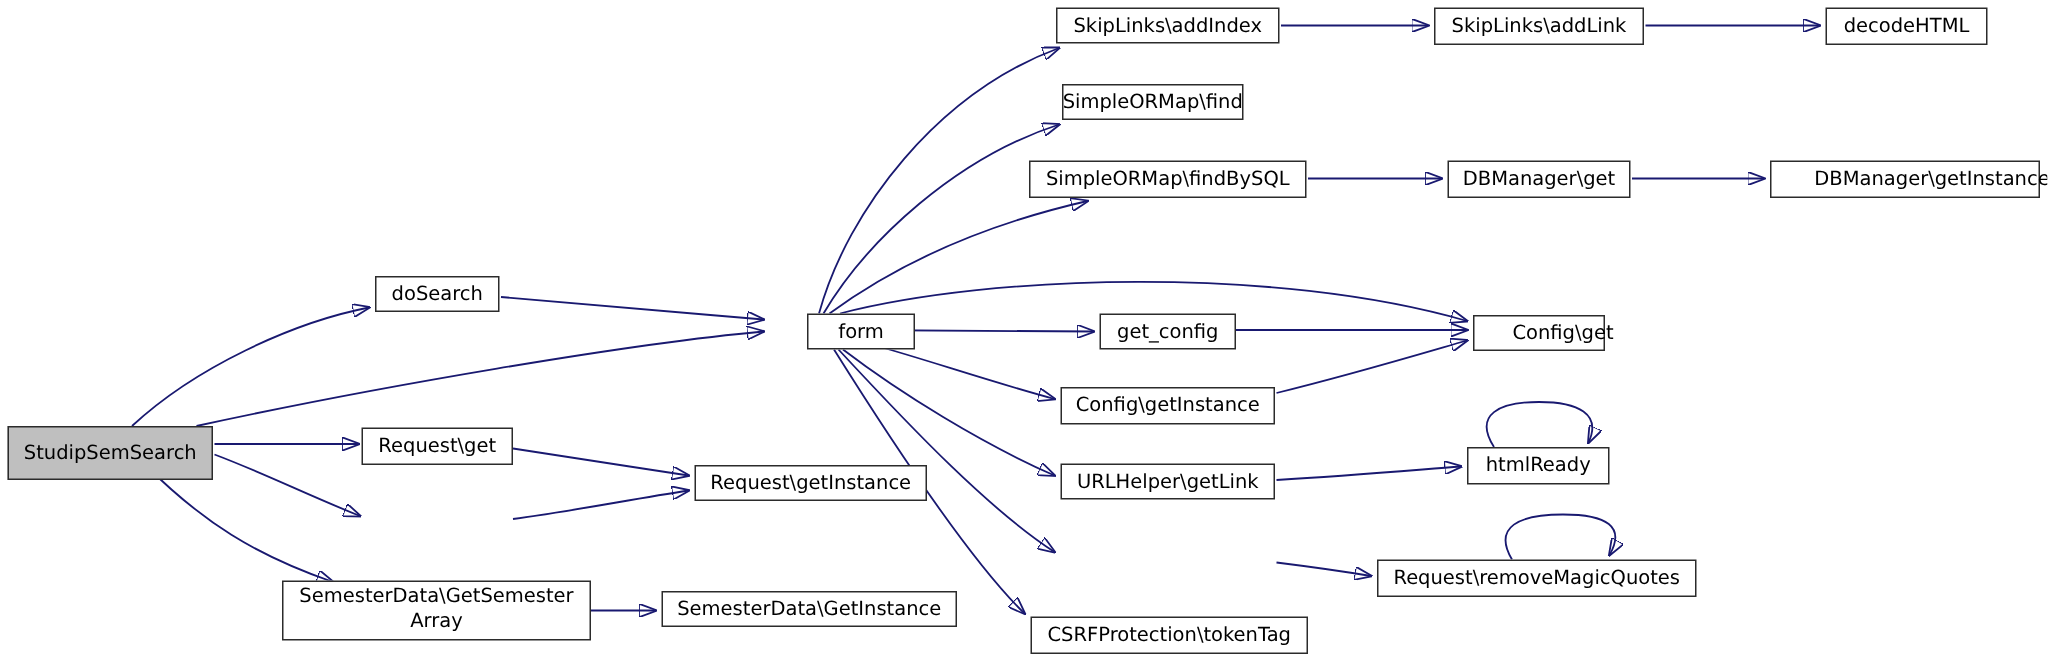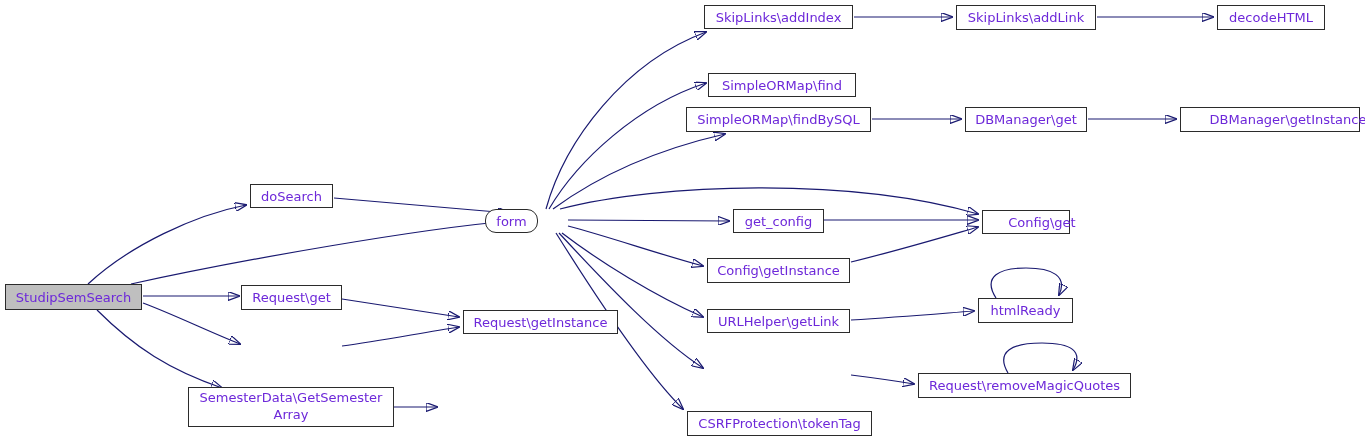--- a/index.html
+++ b/index.html
@@ -25,21 +25,21 @@
   .edges path {
     fill: none;
     stroke: #191970;
     stroke-width: 1.2;
   }
   .node {
     position: absolute;
     box-sizing: border-box;
     background: #ffffff;
     border: 1px solid #2b2b2b;
-    color: #6d28d9;
+    color: #000000;
     font-size: 13px;
     display: flex;
     align-items: center;
     justify-content: center;
     white-space: nowrap;
     cursor: pointer;
   }
   .node.root {
     background: #bfbfbf;
   }
@@ -84,49 +84,50 @@
     <path d="M 854,17 L 952,17" marker-end="url(#arrow)"></path>
     <path d="M 1097,17 L 1213,17" marker-end="url(#arrow)"></path>
     <path d="M 872,119 L 961,119" marker-end="url(#arrow)"></path>
     <path d="M 1088,119 L 1176,119" marker-end="url(#arrow)"></path>
     <path d="M 851,320 C 900,317 935,314 974,311" marker-end="url(#arrow)"></path>
     <path d="M 851,375 C 875,378 890,380 914,384" marker-end="url(#arrow)"></path>
     <path d="M 996,298 C 982,276 1000,268 1026,268 C 1052,268 1068,276 1059,295" marker-end="url(#arrow)"></path>
     <path d="M 1008,373 C 995,351 1013,343 1042,343 C 1071,343 1084,351 1073,370" marker-end="url(#arrow)"></path>
   </svg>
 
-  <div class="node root" style="left:5px; top:284px; width:137px; height:26px;text-align:center;">StudipSemSearch</div>
+  <div class="node root" style="left:5px; top:284px; width:137px; height:36px;text-align:center;">StudipSemSearch</div>
 
   <div class="node" style="left:250px; top:184px; width:83px; height:24px;">doSearch</div>
 
   <div class="node" style="left:241px; top:285px; width:101px; height:25px;">Request\get</div>
 
 
   <div class="node twoline" style="left:188px; top:387px; width:206px; height:40px;">
     <span>SemesterData\GetSemester</span>
     <span>Array</span>
   </div>
 
-  <div class="node" style="left:485px; top:209px; width:53px; height:24px;border-radius:11px;">form</div>
+  <div class="node" style="left:538px; top:209px; width:72px; height:24px;">form</div>
 
   <div class="node" style="left:733px; top:209px; width:91px; height:24px;">get_config</div>
 
   <div class="node" style="left:707px; top:258px; width:143px; height:25px;">Config\getInstance</div>
 
   <div class="node" style="left:463px; top:310px; width:155px; height:24px;">Request\getInstance</div>
 
   <div class="node" style="left:707px; top:309px; width:143px; height:24px;">URLHelper\getLink</div>
 
 
+  <div class="node" style="left:441px; top:394px; width:197px; height:24px;">SemesterData\GetInstance</div>
 
   <div class="node" style="left:687px; top:411px; width:185px; height:25px;">CSRFProtection\tokenTag</div>
 
   <div class="node" style="left:704px; top:5px; width:149px; height:24px;">SkipLinks\addIndex</div>
 
-  <div class="node" style="left:708px; top:73px; width:148px; height:24px;">SimpleORMap\find</div>
+  <div class="node" style="left:708px; top:56px; width:121px; height:24px;">SimpleORMap\find</div>
 
   <div class="node" style="left:686px; top:107px; width:185px; height:25px;">SimpleORMap\findBySQL</div>
 
   <div class="node" style="left:956px; top:5px; width:140px; height:25px;">SkipLinks\addLink</div>
 
   <div class="node" style="left:1217px; top:5px; width:108px; height:25px;">decodeHTML</div>
 
   <div class="node" style="left:965px; top:107px; width:122px; height:25px;">DBManager\get</div>
 
   <div class="node" style="left:1180px; top:107px; width:180px; height:25px;padding-left:36px;">DBManager\getInstance</div>

